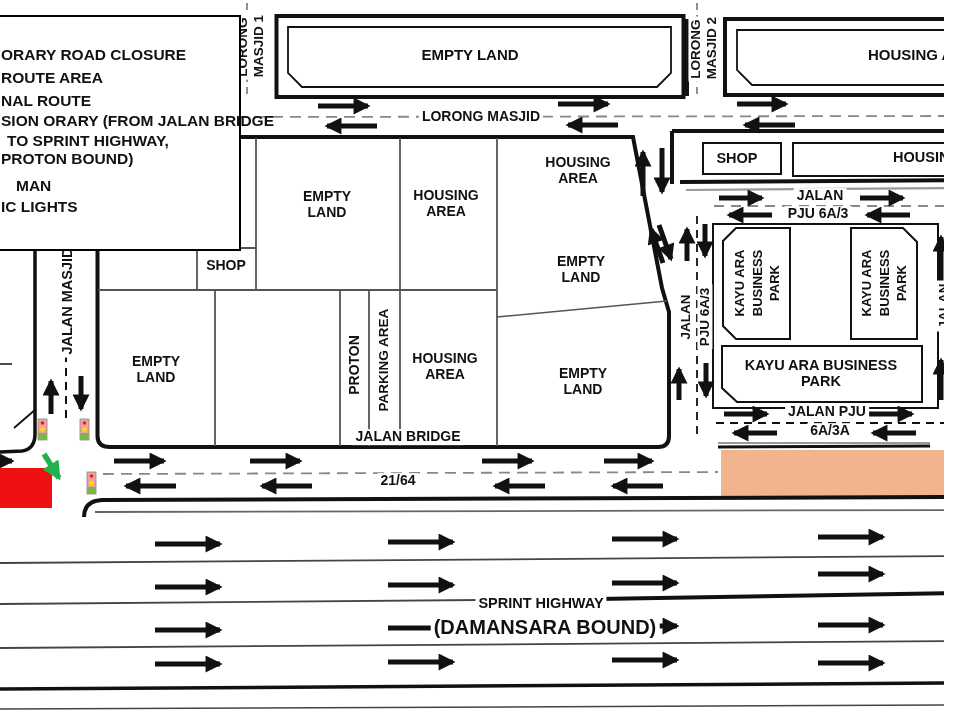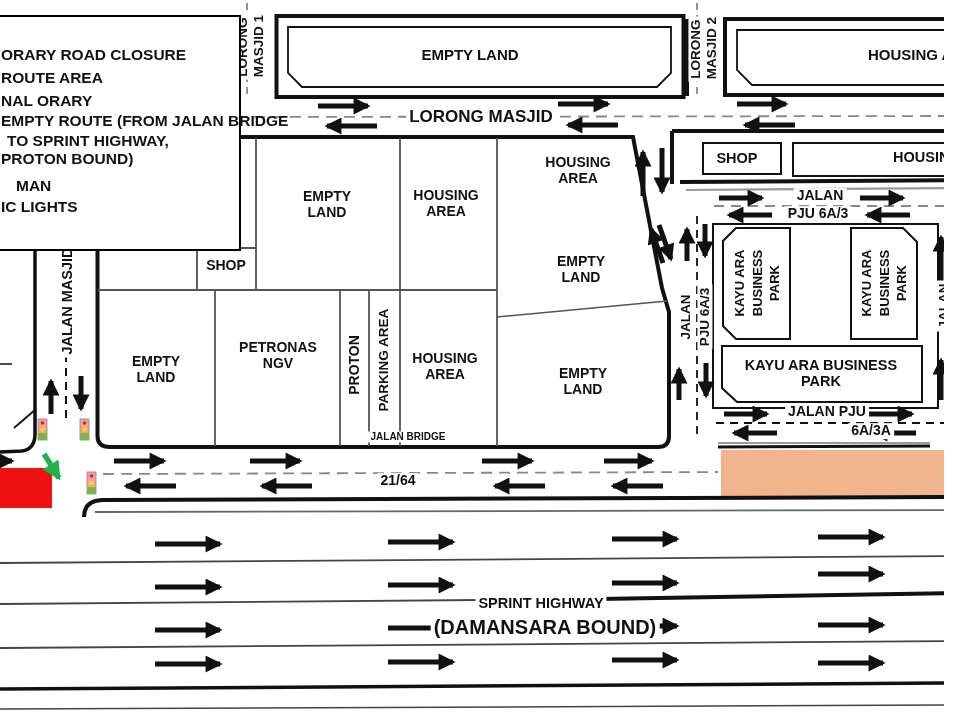--- a/index.html
+++ b/index.html
@@ -175,61 +175,60 @@
     <rect x="87" y="487" width="9" height="7" fill="#7ab648"></rect>
     <circle cx="91.5" cy="476" r="1.8" fill="#e02020"></circle>
     <circle cx="91.5" cy="483" r="2.3" fill="#ffdf00"></circle>
   </g>
 </svg>
 
 <div id="legend-box"></div>
 <div>
   <div class="legend-line" style="left:1px;top:46px">ORARY ROAD CLOSURE</div>
   <div class="legend-line" style="left:1px;top:69px">ROUTE AREA</div>
-  <div class="legend-line" style="left:1px;top:92px">NAL ORARY</div>
-  <div class="legend-line" style="left:1px;top:112px">EMPTY ROUTE (FROM JALAN BRIDGE</div>
+  <div class="legend-line" style="left:1px;top:92px">NAL ROUTE</div>
+  <div class="legend-line" style="left:1px;top:112px">SION ORARY (FROM JALAN BRIDGE</div>
   <div class="legend-line" style="left:7px;top:132px">TO SPRINT HIGHWAY,</div>
   <div class="legend-line" style="left:1px;top:150px">PROTON BOUND)</div>
   <div class="legend-line" style="left:16px;top:177px">MAN</div>
   <div class="legend-line" style="left:1px;top:198px">IC LIGHTS</div>
 </div>
 
 <div class="lbl rot wbg" style="left:243px;top:47px;font-size:13.5px">LORONG</div>
 <div class="lbl rot wbg" style="left:259px;top:46px;font-size:13.5px">MASJID 1</div>
 <div class="lbl rot wbg" style="left:696px;top:49px;font-size:13.5px">LORONG</div>
 <div class="lbl rot wbg" style="left:712px;top:48px;font-size:13.5px">MASJID 2</div>
 <div class="lbl" style="left:470px;top:55px;font-size:15px">EMPTY LAND</div>
 <div class="lbl noc" style="left:868px;top:47px;font-size:15px;transform:none">HOUSING AREA</div>
-<div class="lbl wbg" style="left:481px;top:117px;font-size:17px">LORONG MASJID</div>
+<div class="lbl wbg" style="left:481px;top:117px;font-size:14px">LORONG MASJID</div>
 
 <div class="lbl" style="left:226px;top:266px;font-size:14px">SHOP</div>
 <div class="lbl" style="left:327px;top:205px;width:80px;font-size:14px">EMPTY LAND</div>
 <div class="lbl" style="left:446px;top:204px;width:85px;font-size:14px">HOUSING AREA</div>
 <div class="lbl" style="left:578px;top:171px;width:85px;font-size:14px">HOUSING AREA</div>
 <div class="lbl" style="left:581px;top:270px;width:70px;font-size:14px">EMPTY LAND</div>
 <div class="lbl" style="left:583px;top:382px;width:70px;font-size:14px">EMPTY LAND</div>
 <div class="lbl" style="left:156px;top:370px;width:70px;font-size:14px">EMPTY LAND</div>
-<div class="lbl" style="left:278px;top:356px;width:95px;font-size:14px">PETRONAS NGV</div>
 <div class="lbl rot" style="left:355px;top:365px;font-size:14px">PROTON</div>
 <div class="lbl rot" style="left:384px;top:360px;font-size:13.5px">PARKING AREA</div>
 <div class="lbl" style="left:445px;top:367px;width:85px;font-size:14px">HOUSING AREA</div>
 <div class="lbl rot wbg" style="left:67px;top:301px;font-size:14.5px">JALAN MASJID</div>
 
 <div class="lbl" style="left:737px;top:158px;font-size:14.5px">SHOP</div>
 <div class="lbl noc" style="left:893px;top:149px;font-size:14.5px;transform:none">HOUSING AREA</div>
 <div class="lbl wbg" style="left:820px;top:196px;font-size:14px">JALAN</div>
 <div class="lbl wbg" style="left:818px;top:214px;font-size:14px">PJU 6A/3</div>
 <div class="lbl rot wbg" style="left:686px;top:317px;font-size:13.5px">JALAN</div>
 <div class="lbl rot wbg" style="left:705px;top:317px;font-size:13.5px">PJU 6A/3</div>
 <div class="lbl rot wbg" style="left:944px;top:306px;font-size:13.5px">JALAN</div>
 <div class="lbl rot wbg" style="left:963px;top:317px;font-size:13.5px">PJU 6A/3</div>
 <div class="lbl rot" style="left:757px;top:283px;font-size:13px;width:80px;white-space:normal;line-height:1.35">KAYU ARA BUSINESS PARK</div>
 <div class="lbl rot" style="left:884px;top:283px;font-size:13px;width:80px;white-space:normal;line-height:1.35">KAYU ARA BUSINESS PARK</div>
 <div class="lbl" style="left:821px;top:373px;width:170px;font-size:14.5px">KAYU ARA BUSINESS PARK</div>
 <div class="lbl wbg" style="left:827px;top:412px;font-size:14px">JALAN PJU</div>
-<div class="lbl wbg" style="left:871px;top:431px;font-size:14px">6A/3A</div>
-
-<div class="lbl wbg" style="left:408px;top:437px;font-size:10px">JALAN BRIDGE</div>
+<div class="lbl wbg" style="left:830px;top:431px;font-size:14px">6A/3A</div>
+
+<div class="lbl wbg" style="left:408px;top:437px;font-size:14px">JALAN BRIDGE</div>
 <div class="lbl wbg" style="left:398px;top:481px;font-size:14px">21/64</div>
 <div class="lbl wbg" style="left:541px;top:603px;font-size:14.5px">SPRINT HIGHWAY</div>
 <div class="lbl wbg" style="left:545px;top:627px;font-size:20px">(DAMANSARA BOUND)</div>
 
 </div>
 
 </body></html>

